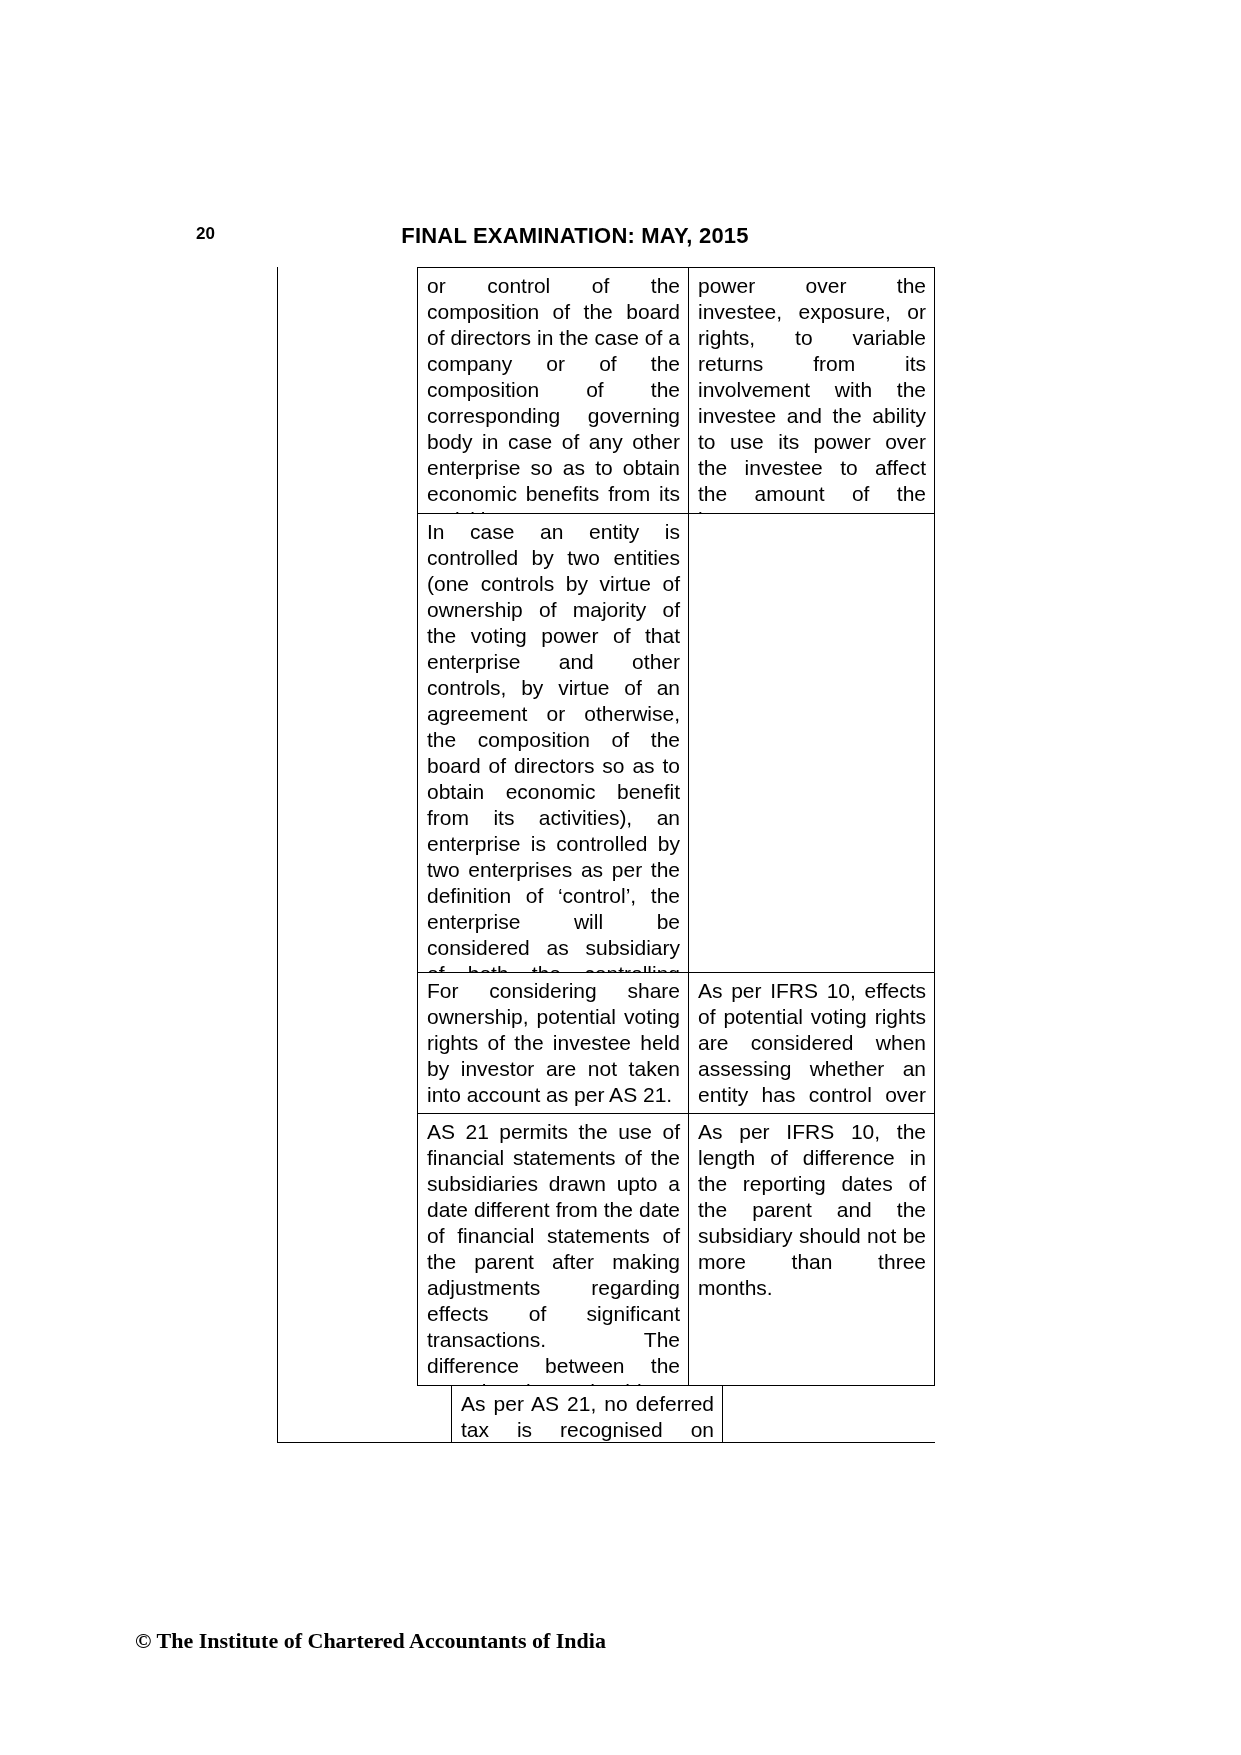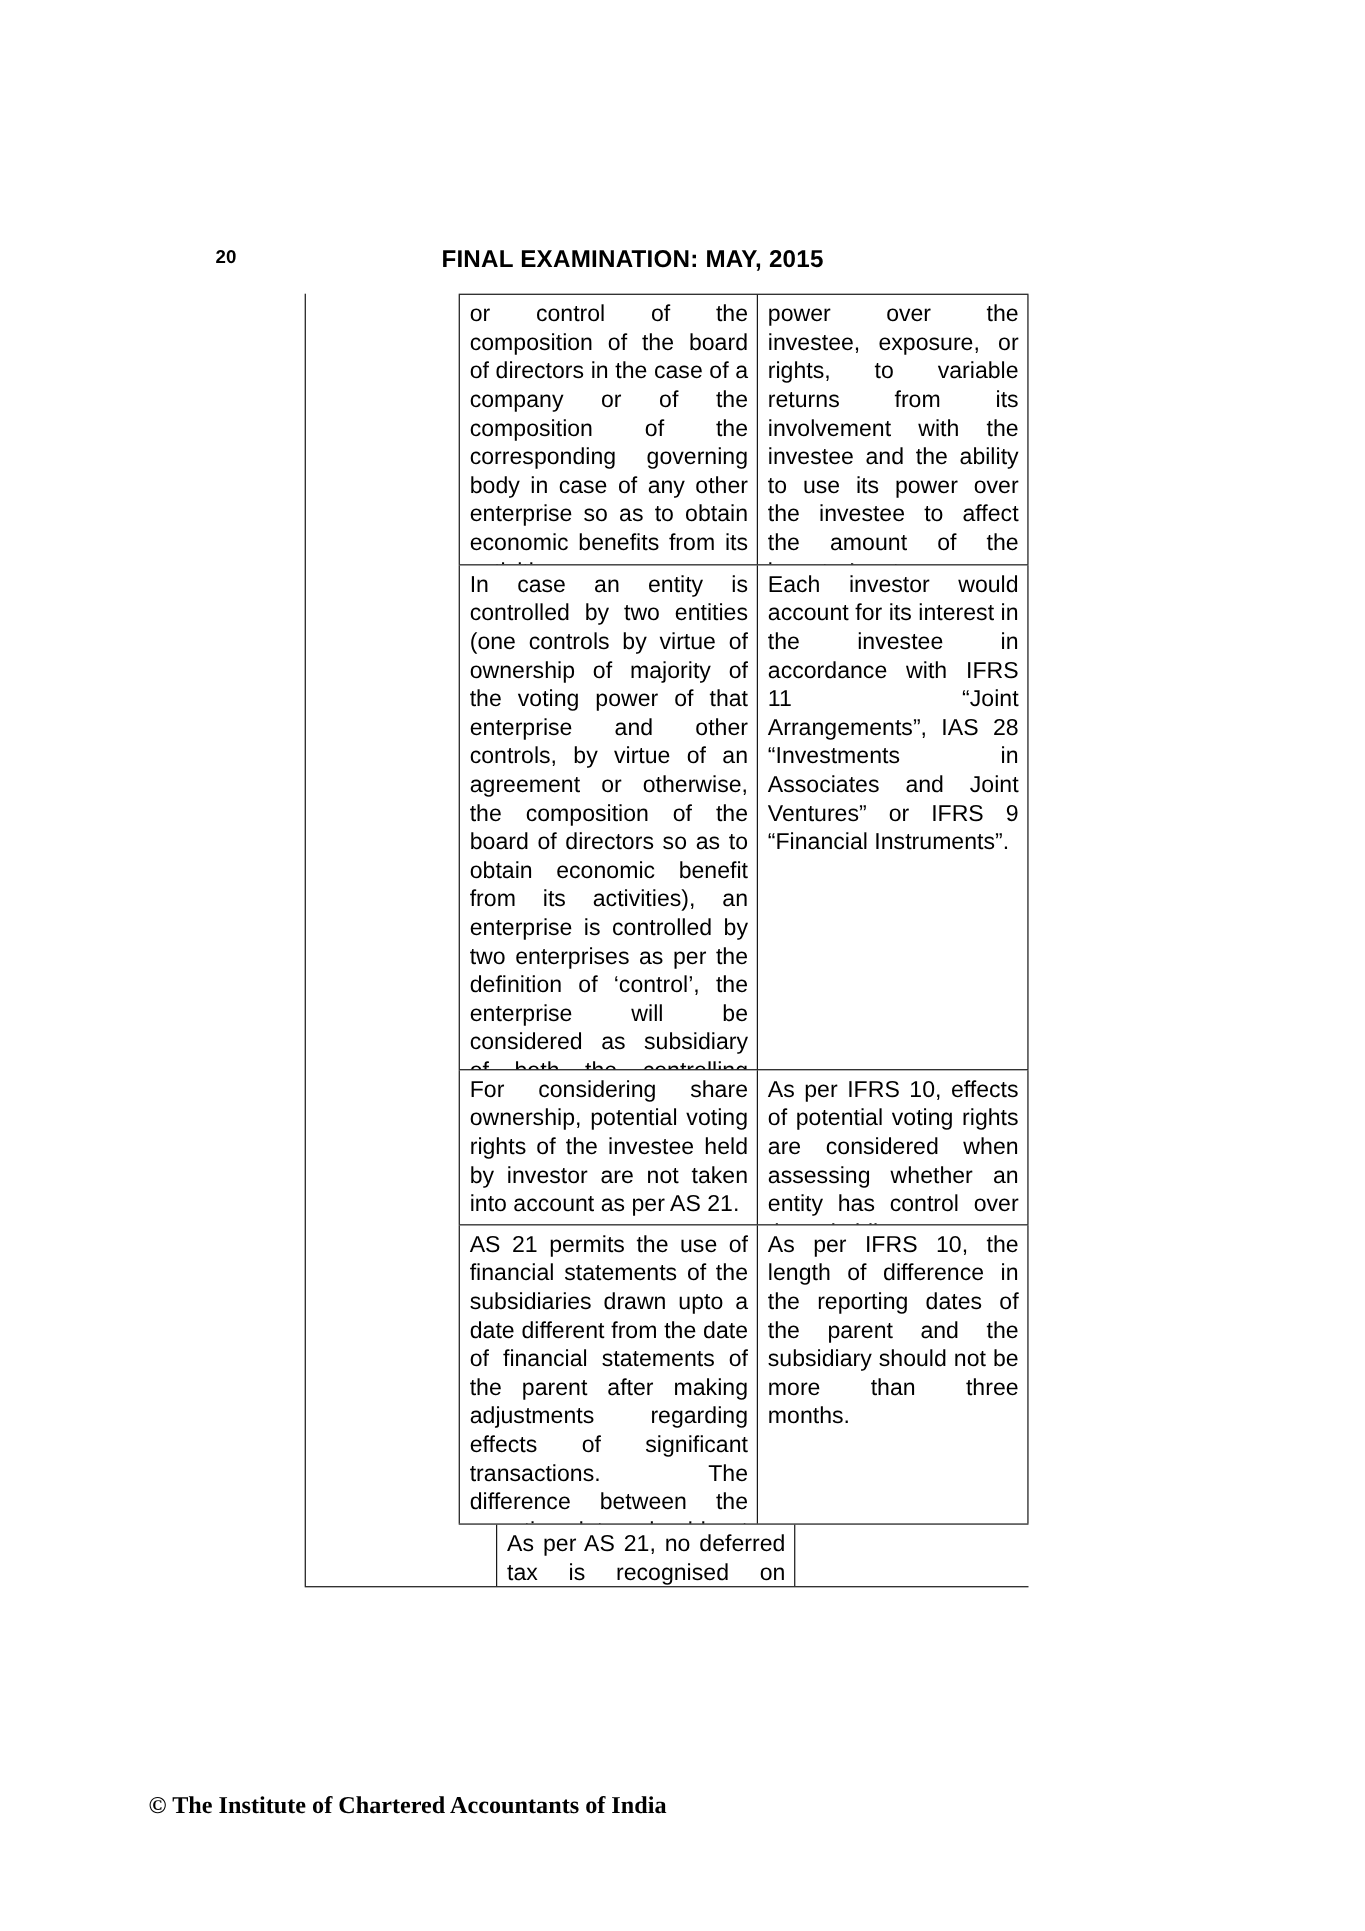--- a/index.html
+++ b/index.html
@@ -88,21 +88,20 @@
           </div>
           <div class="cell ifrs">
             <p>power over the investee, exposure, or rights, to variable returns from its involvement with the investee and the ability to use its power over the investee to affect the amount of the investor’s returns.</p>
           </div>
         </div>
         <div class="row">
           <div class="cell as21">
             <p>In case an entity is controlled by two entities (one controls by virtue of ownership of majority of the voting power of that enterprise and other controls, by virtue of an agreement or otherwise, the composition of the board of directors so as to obtain economic benefit from its activities), an enterprise is controlled by two enterprises as per the definition of ‘control’, the enterprise will be considered as subsidiary of both the controlling enterprises and, therefore, both the enterprises need to consolidate the financial statements of that enterprise.</p>
           </div>
           <div class="cell ifrs">
-            <p>Each investor would account for its interest in the investee in accordance with IFRS 11 “Joint Arrangements”, IAS 28 “Investments in Associates and Joint Ventures” or IFRS 9 “Financial Instruments”.</p>
           </div>
         </div>
         <div class="row">
           <div class="cell as21">
             <p>For considering share ownership, potential voting rights of the investee held by investor are not taken into account as per AS 21.</p>
           </div>
           <div class="cell ifrs">
             <p>As per IFRS 10, effects of potential voting rights are considered when assessing whether an entity has control over the subsidiary.</p>
           </div>
         </div>

